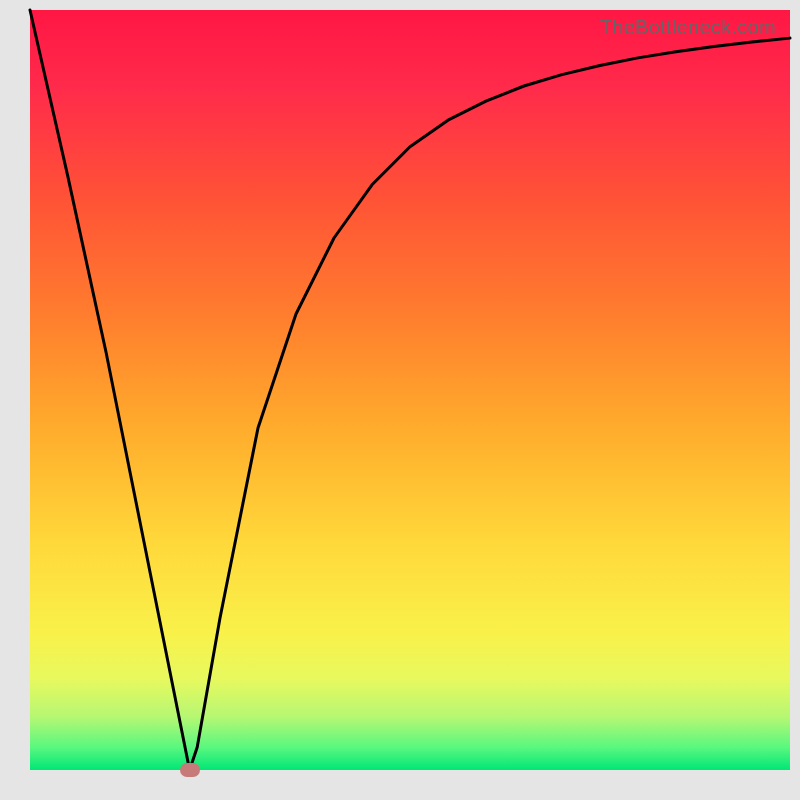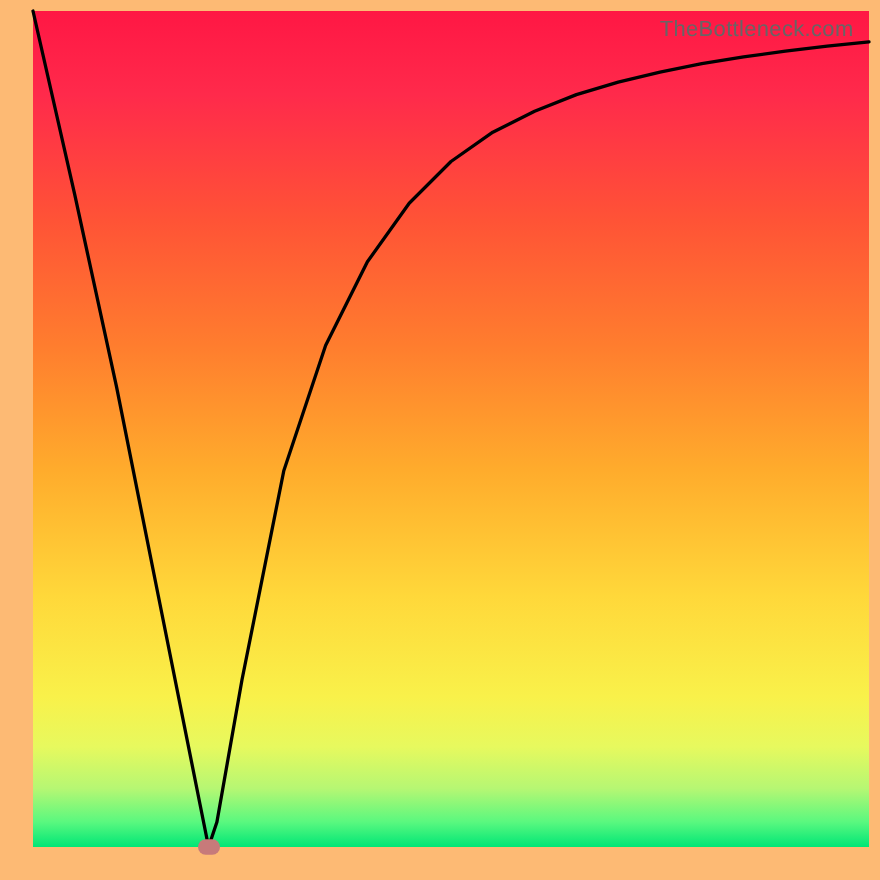--- a/index.html
+++ b/index.html
@@ -7,21 +7,21 @@
     padding: 0;
     width: 800px;
     height: 800px;
     overflow: hidden;
     font-family: Arial, Helvetica, sans-serif;
   }
   .canvas {
     position: relative;
     width: 800px;
     height: 800px;
-    background: #fdba74;
+    background: #e5e5e5;
   }
   .plot-area {
     position: absolute;
     left: 30px;
     top: 10px;
     width: 760px;
     height: 760px;
     
     background: linear-gradient(to bottom,
       #ff1744 0%,

